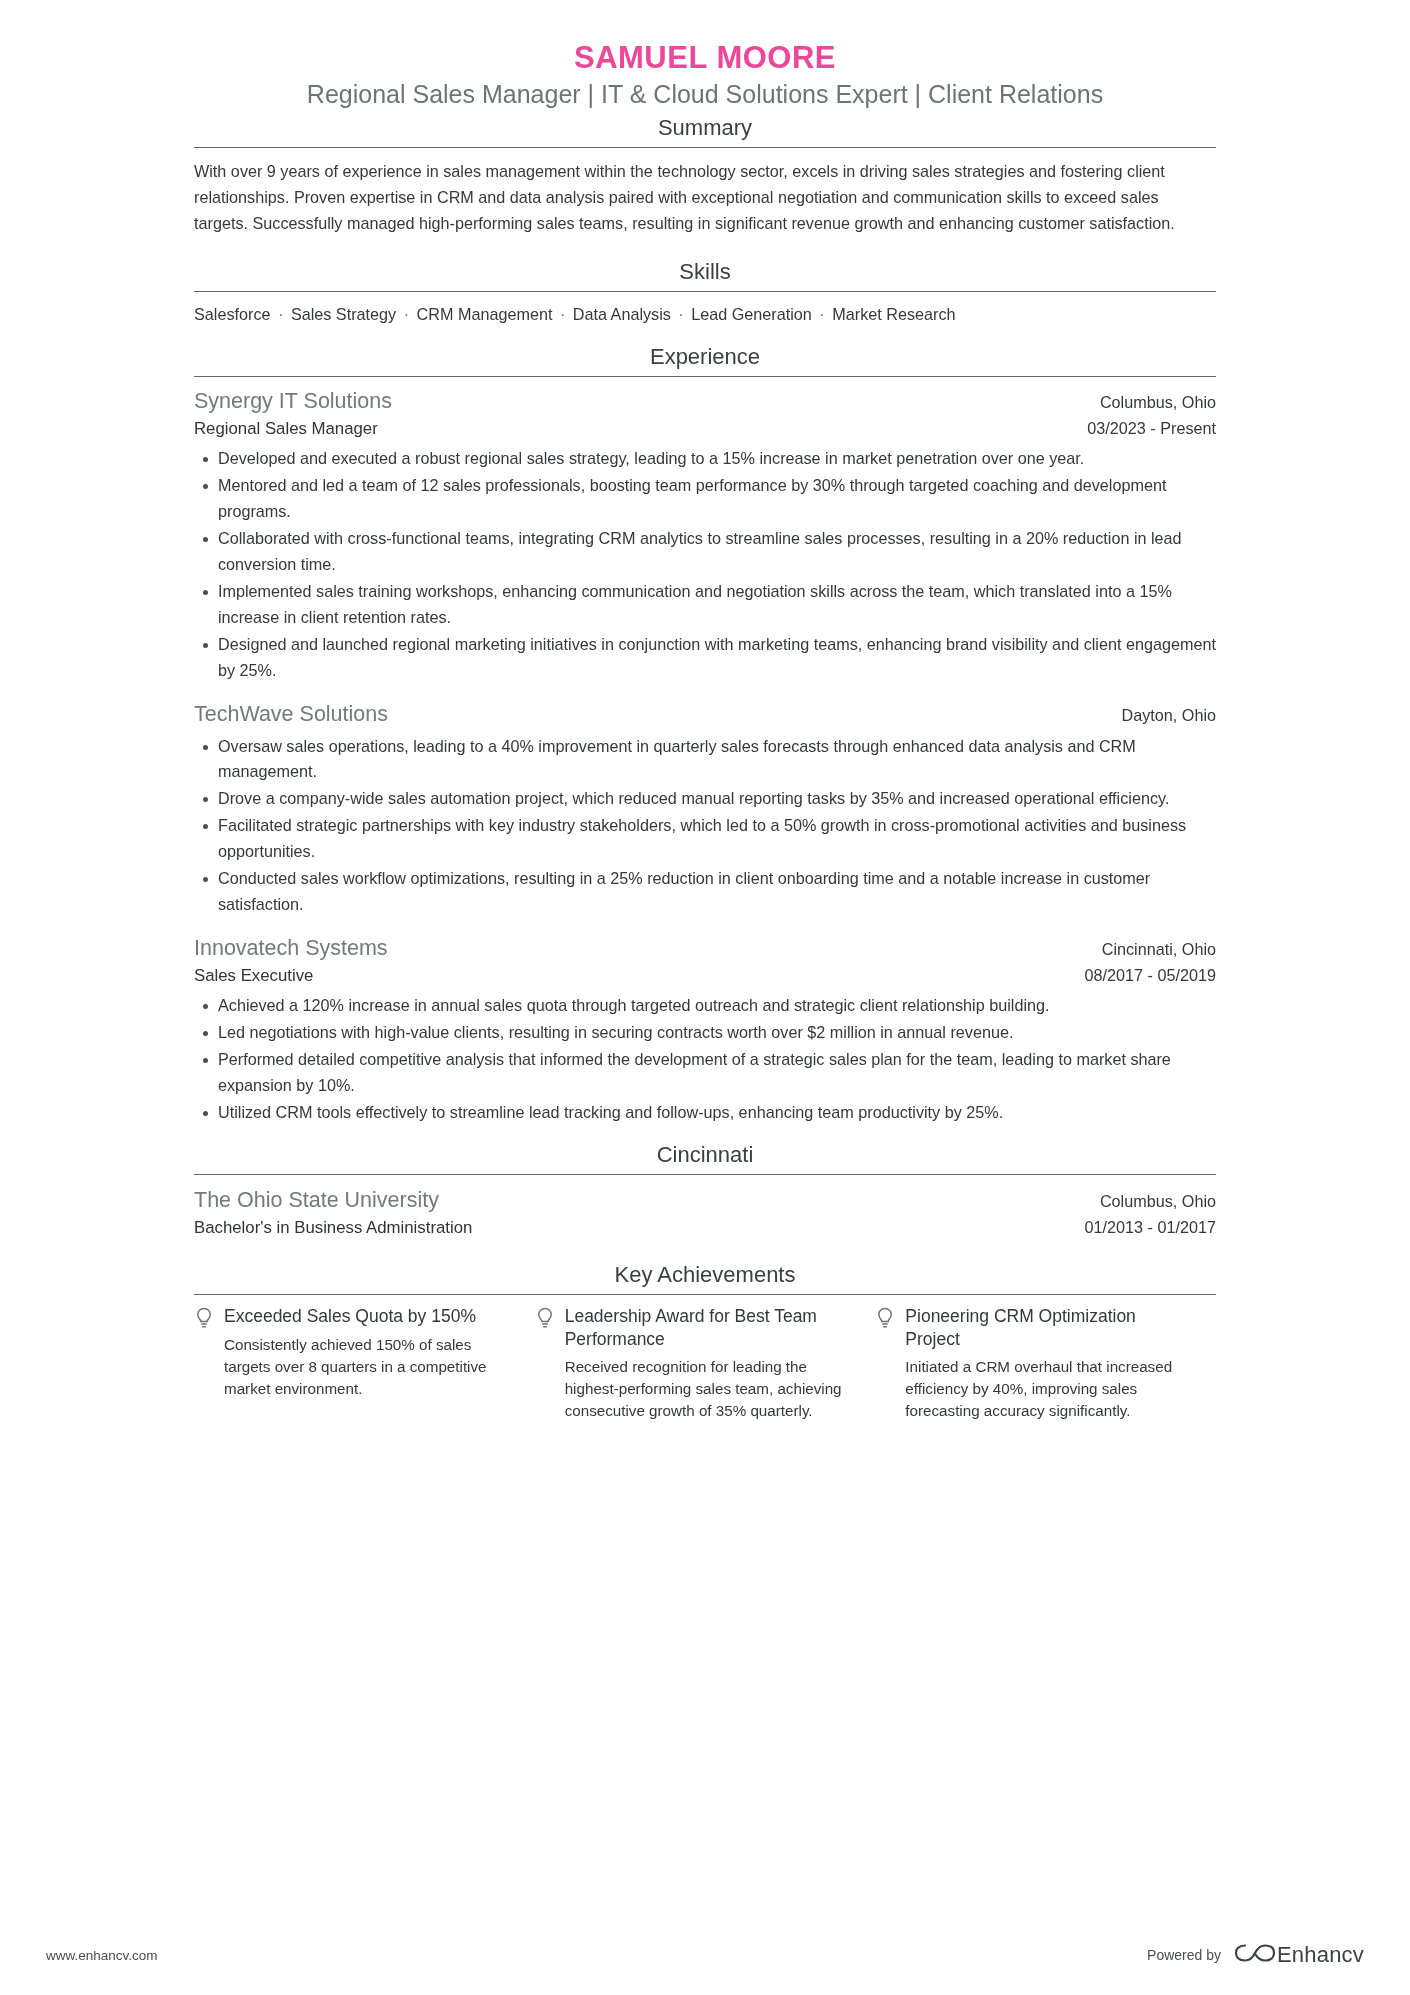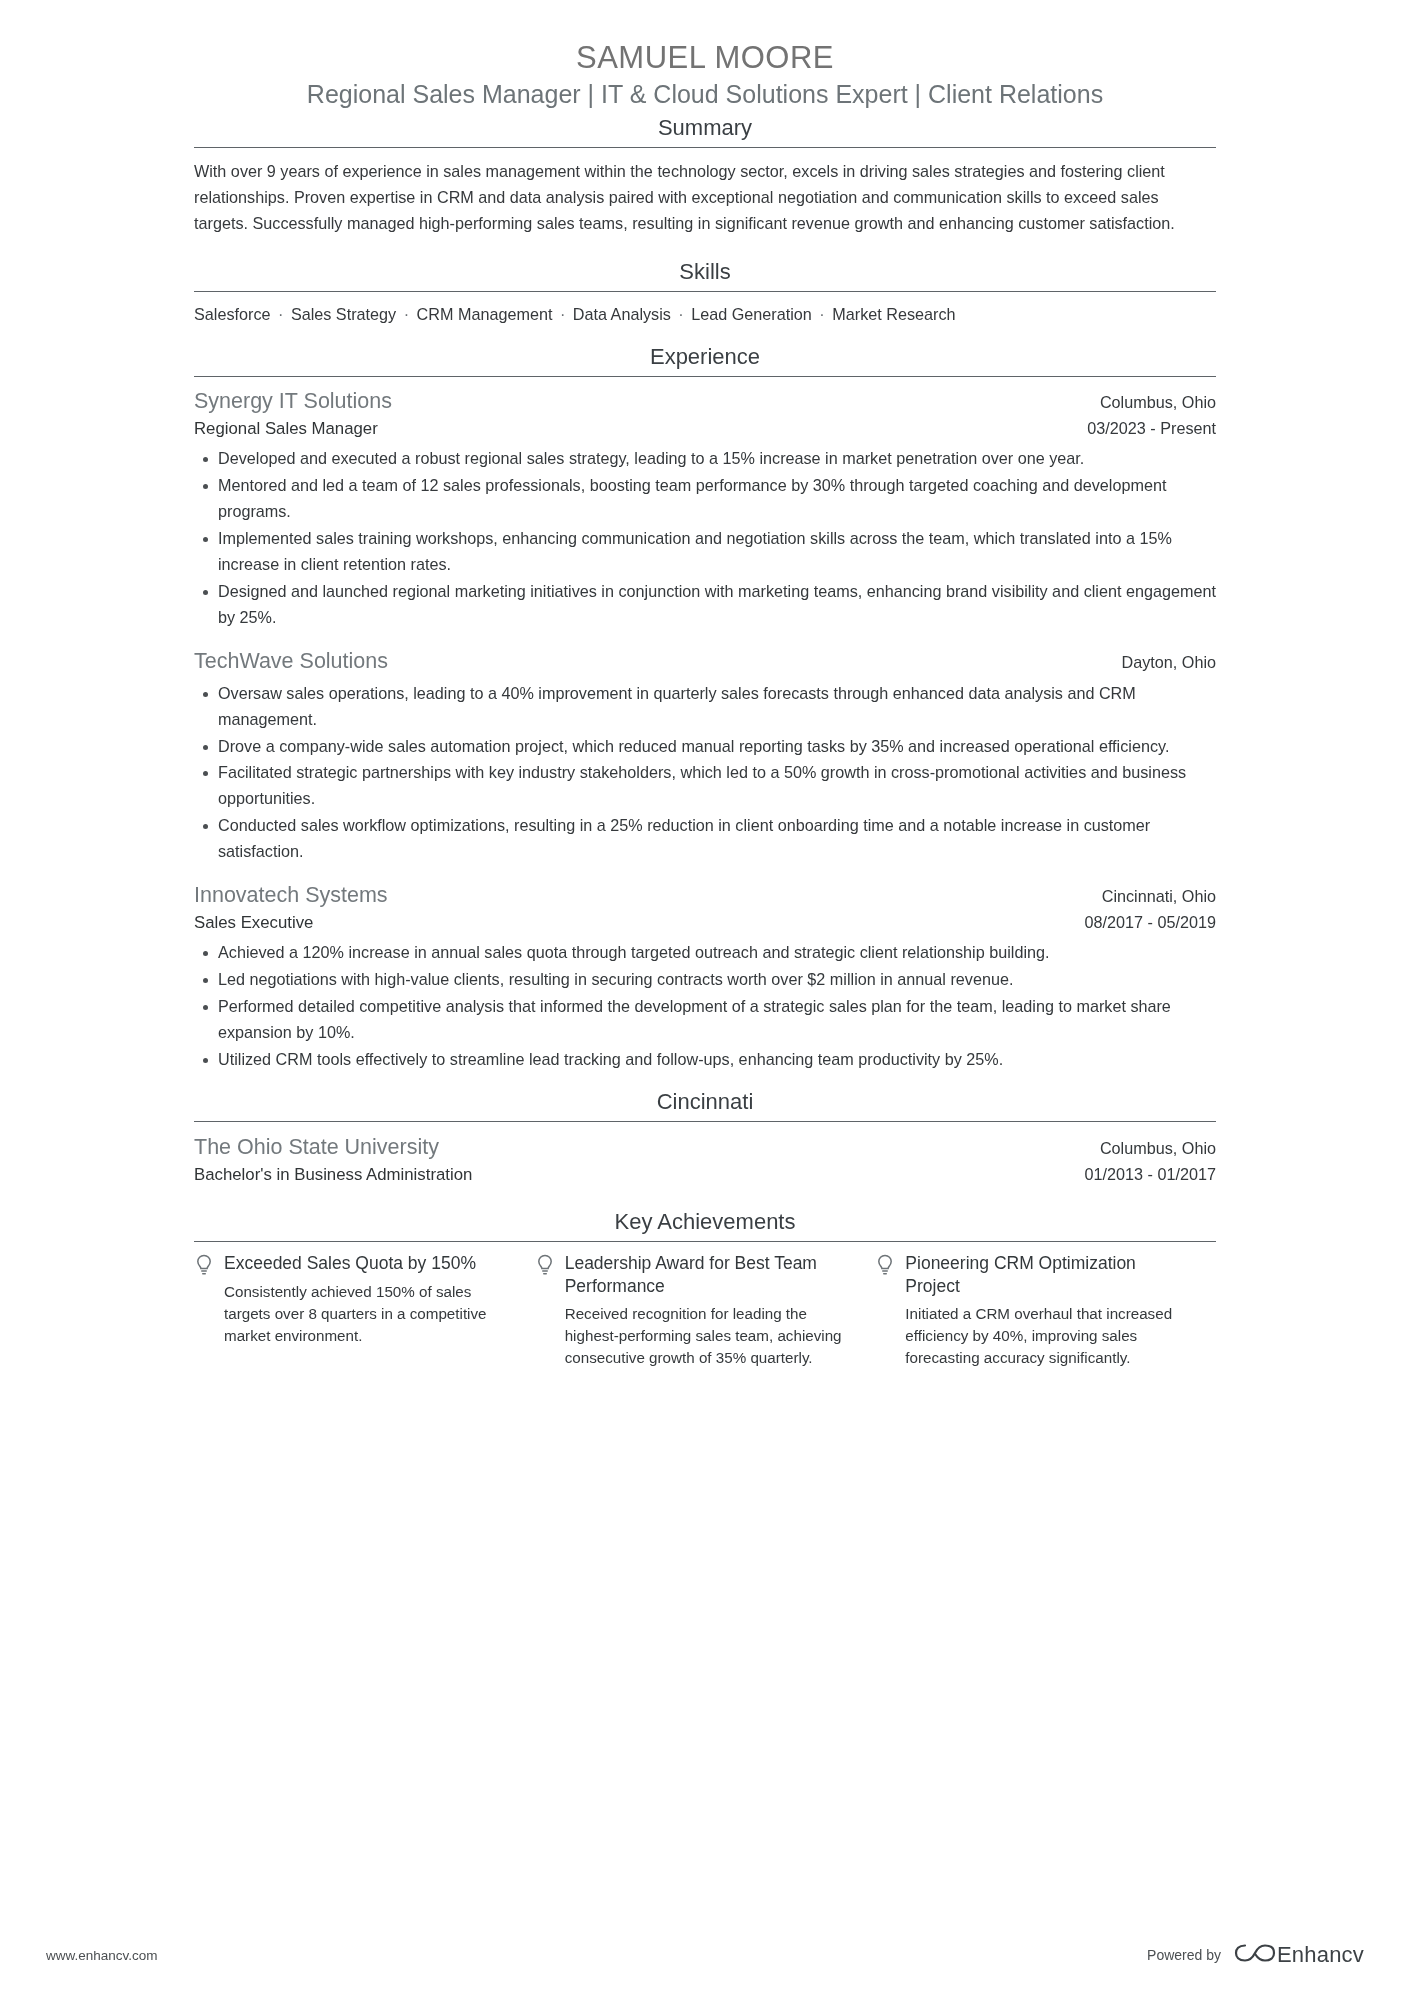--- a/index.html
+++ b/index.html
@@ -22,23 +22,23 @@
   }
   .inner {
     width: 1022px;
     margin: 0 auto;
   }
 
   
   .name {
     text-align: center;
     font-size: 31px;
-    font-weight: normal;
+    font-weight: bold;
     letter-spacing: 0.5px;
-    color: #737373;
+    color: #ec4899;
     margin: 6px 0 4px 0;
   }
   .headline {
     text-align: center;
     font-size: 25px;
     font-weight: 400;
     color: #6d7478;
     margin: 0 0 6px 0;
   }
   .contact {
@@ -256,20 +256,21 @@
               <div class="company">Synergy IT Solutions</div>
               <div class="location">Columbus, Ohio</div>
             </div>
             <div class="job-row">
               <div class="role">Regional Sales Manager</div>
               <div class="dates">03/2023 - Present</div>
             </div>
             <ul class="bullets">
               <li>Developed and executed a robust regional sales strategy, leading to a 15% increase in market penetration over one year.</li>
               <li>Mentored and led a team of 12 sales professionals, boosting team performance by 30% through targeted coaching and development programs.</li>
+              <li>Collaborated with cross-functional teams, integrating CRM analytics to streamline sales processes, resulting in a 20% reduction in lead conversion time.</li>
               <li>Implemented sales training workshops, enhancing communication and negotiation skills across the team, which translated into a 15% increase in client retention rates.</li>
               <li>Designed and launched regional marketing initiatives in conjunction with marketing teams, enhancing brand visibility and client engagement by 25%.</li>
             </ul>
           </div>
           <div class="job">
             <div class="job-row">
               <div class="company">TechWave Solutions</div>
               <div class="location">Dayton, Ohio</div>
             </div>
             <ul class="bullets">

